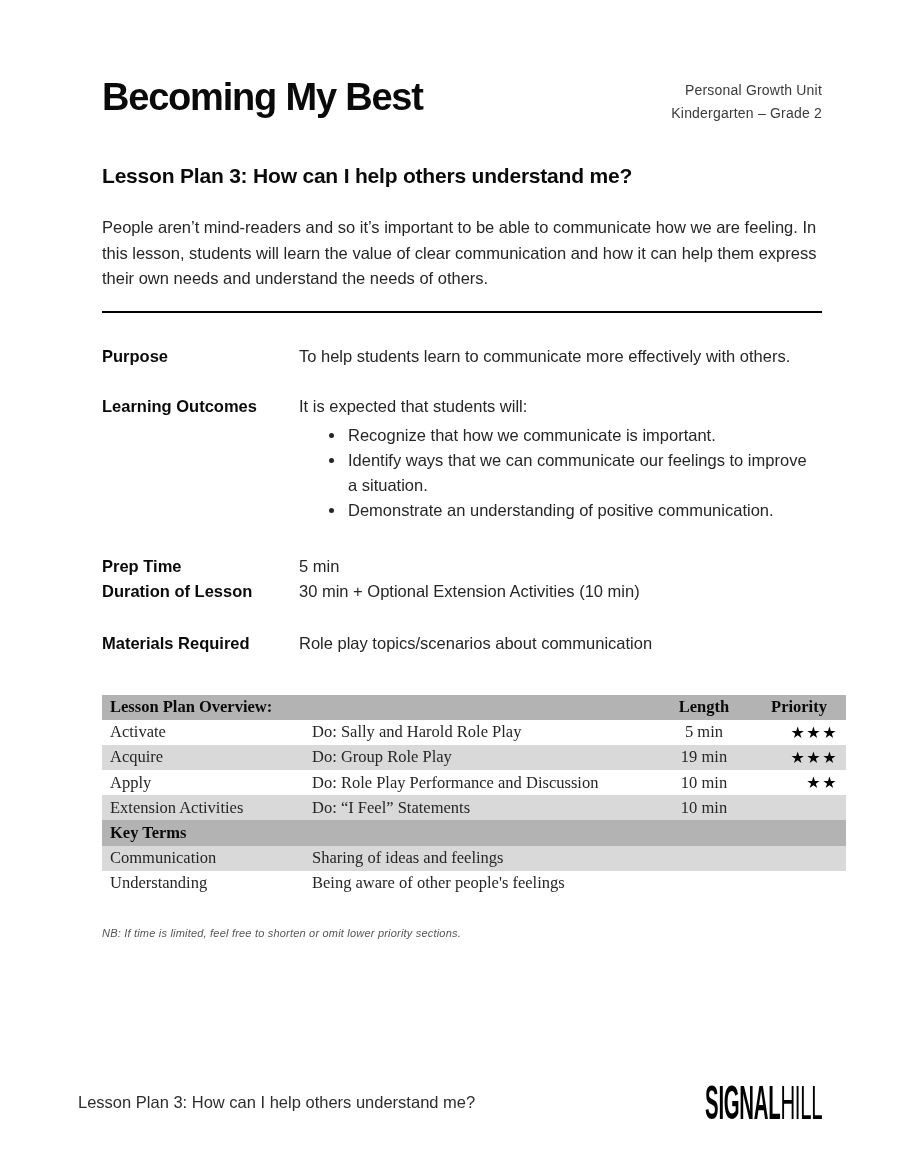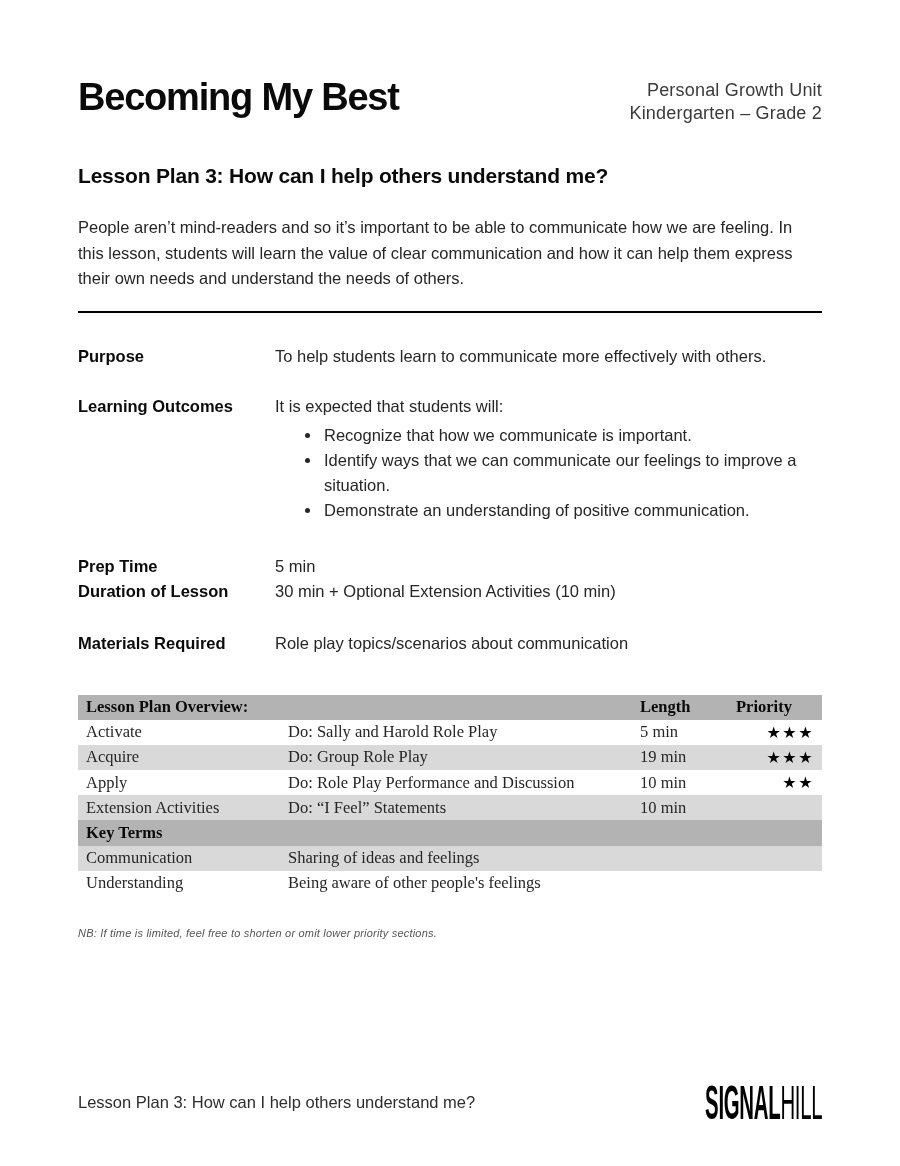--- a/index.html
+++ b/index.html
@@ -10,37 +10,37 @@
   * { box-sizing: border-box; }
   html, body { margin: 0; padding: 0; background: #ffffff; }
   .page {
     position: relative;
     width: 900px;
     height: 1166px;
     margin: 0 auto;
     background: #ffffff;
     font-family: "Liberation Sans", sans-serif;
     color: var(--text);
-    padding: 76px 78px 0 78px;
+    padding: 76px 78px 0 102px;
     overflow: hidden;
   }
 
   
   .doc-header { display: flex; justify-content: space-between; align-items: flex-start; }
   .doc-title {
     margin: 0;
     font-size: 38px;
     line-height: 42px;
     font-weight: bold;
     letter-spacing: -1.2px;
     color: #0a0a0a;
   }
   .unit-info {
     text-align: right;
-    font-size: 18px;
+    font-size: 14px;
     line-height: 23px;
     color: #3a3a3a;
     padding-top: 3px;
     letter-spacing: 0.2px;
   }
 
   
   .lesson-title {
     margin: 38px 0 0 0;
     font-size: 21px;
@@ -94,21 +94,21 @@
     overflow: hidden;
     white-space: nowrap;
     font-family: Liberation Serif, serif;
   }
   .overview .thead td, .overview .keyterms td {
     background: var(--table-header-bg);
     font-weight: bold;
     color: #0a0a0a;
   }
   .overview .alt td { background: var(--table-alt-bg); }
-  .overview .num { text-align: left; }
+  .overview .num { text-align: center; }
   .overview .stars { text-align: right; font-size: 16px; letter-spacing: 1.5px; color: #000; }
 
   
   .note {
     margin-top: 31px;
     font-style: italic;
     font-size: 11px;
     color: #555555;
     letter-spacing: 0.2px;
   }

